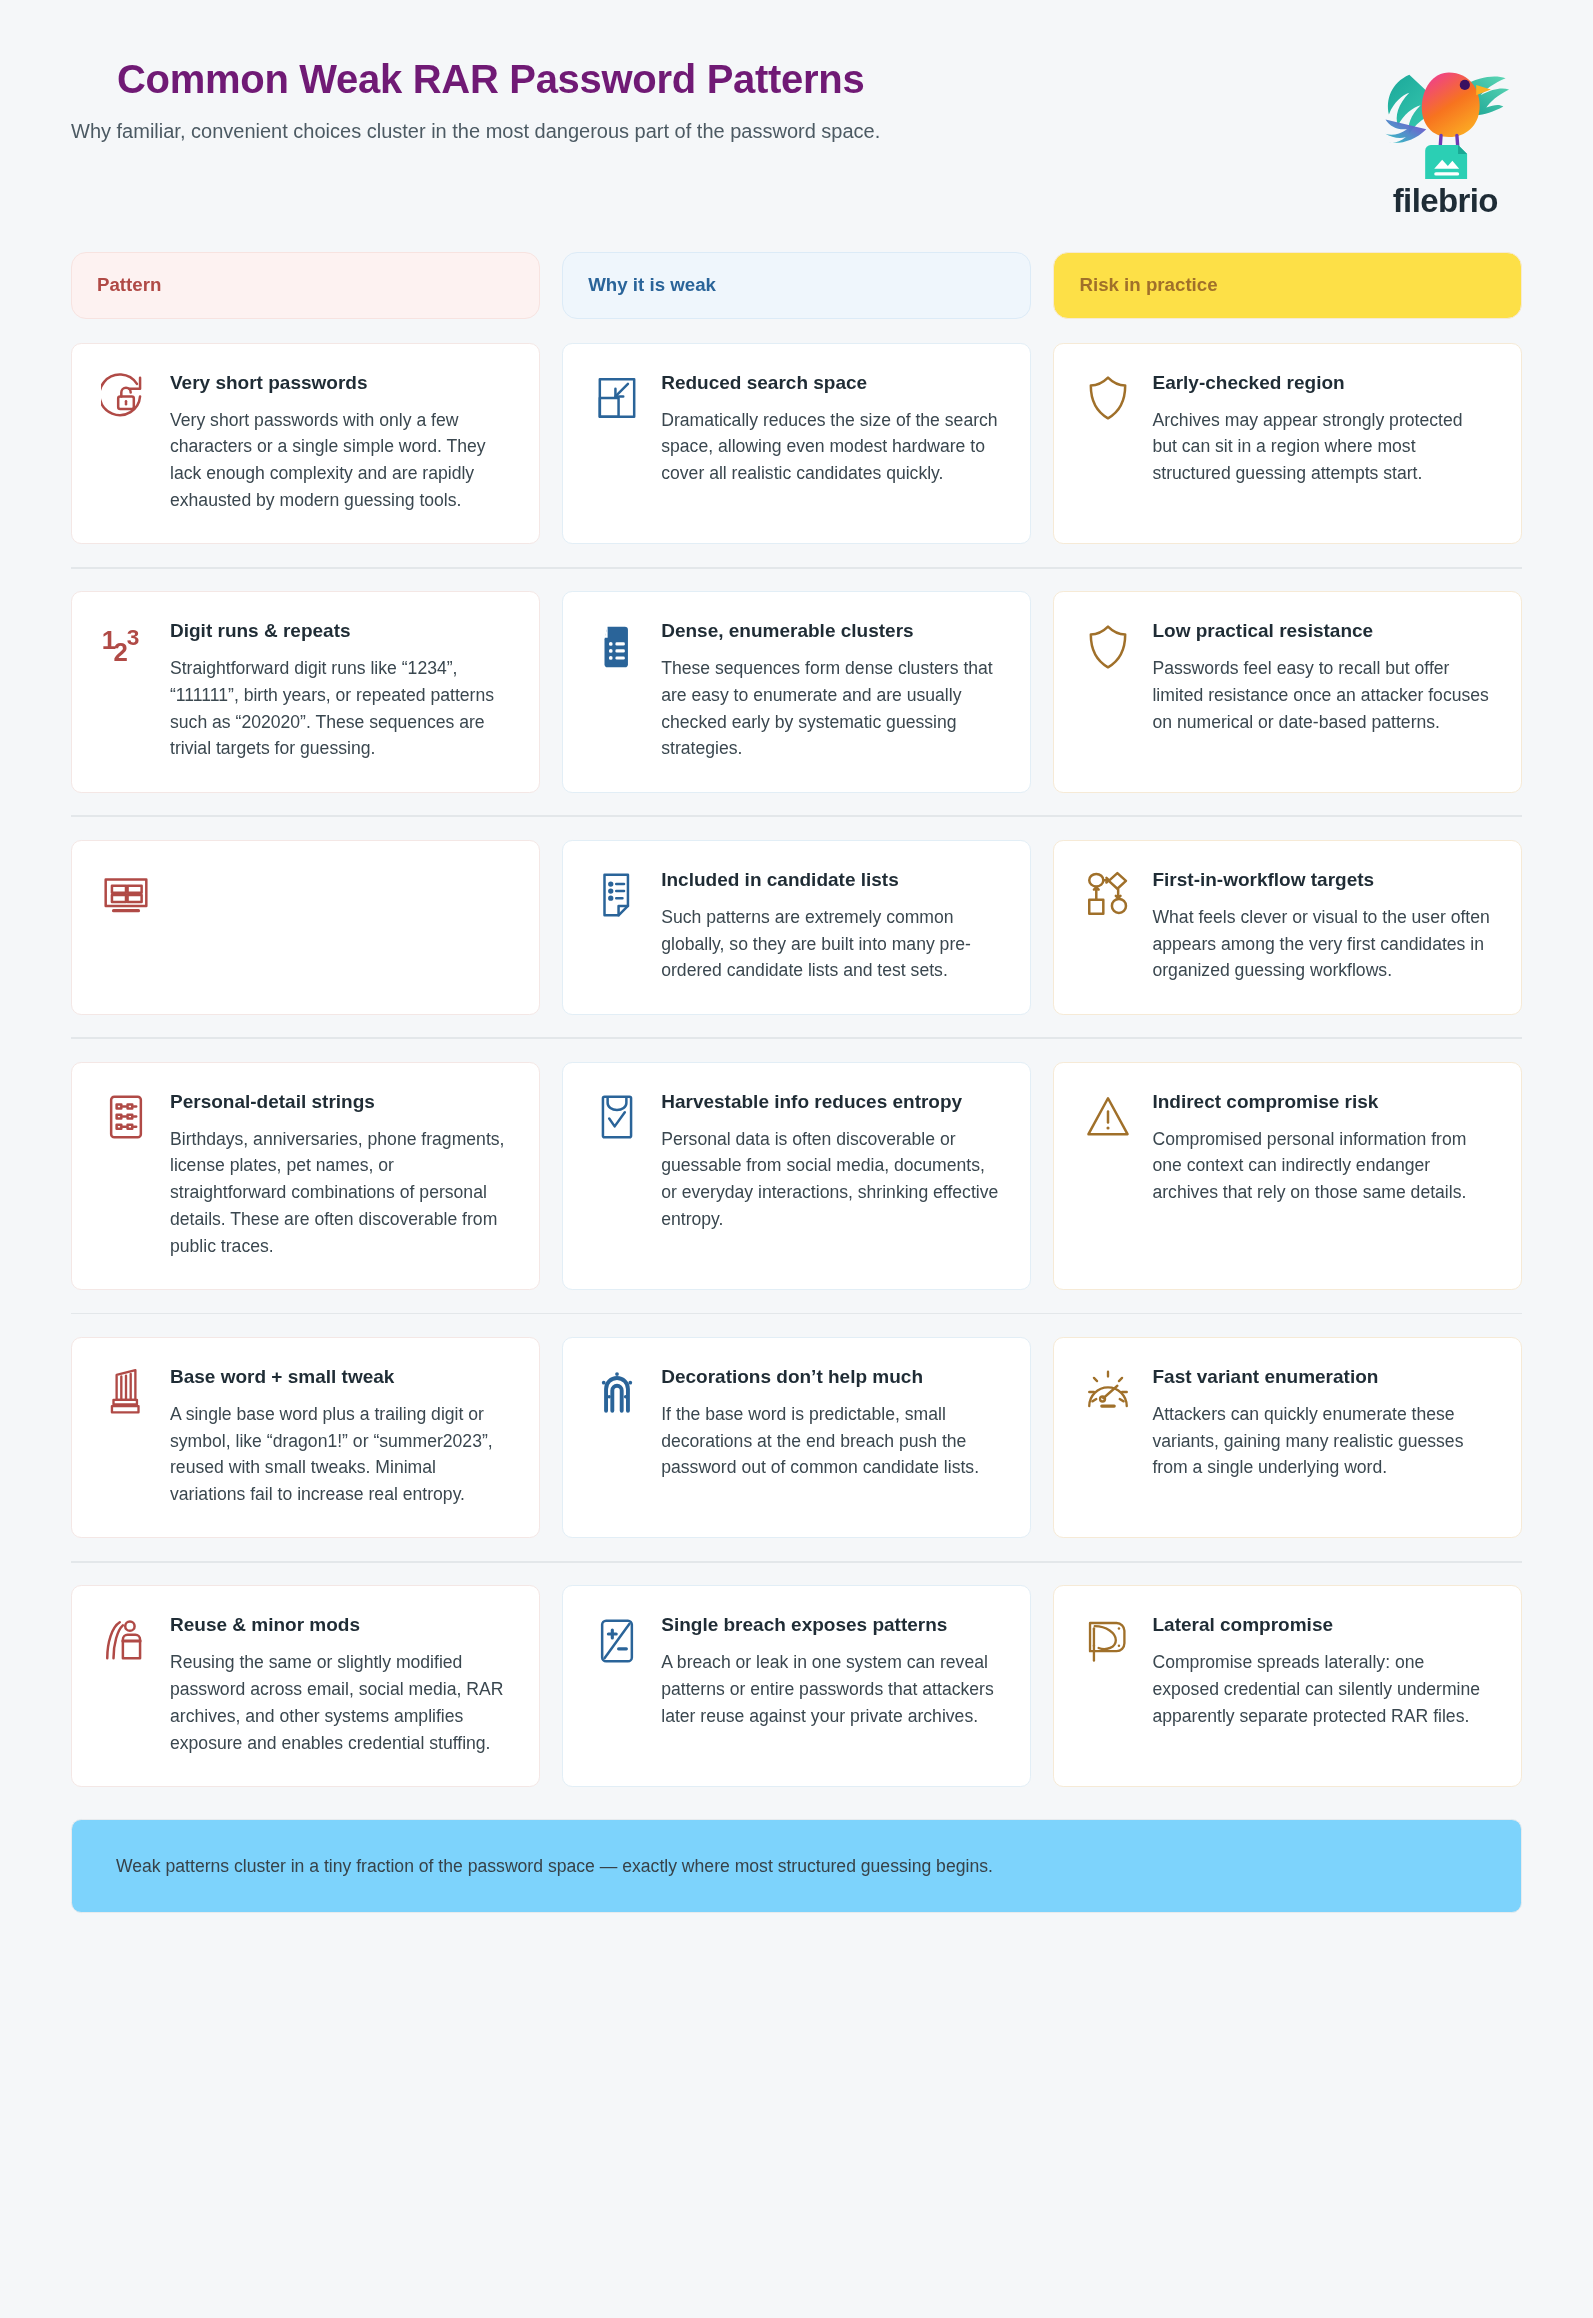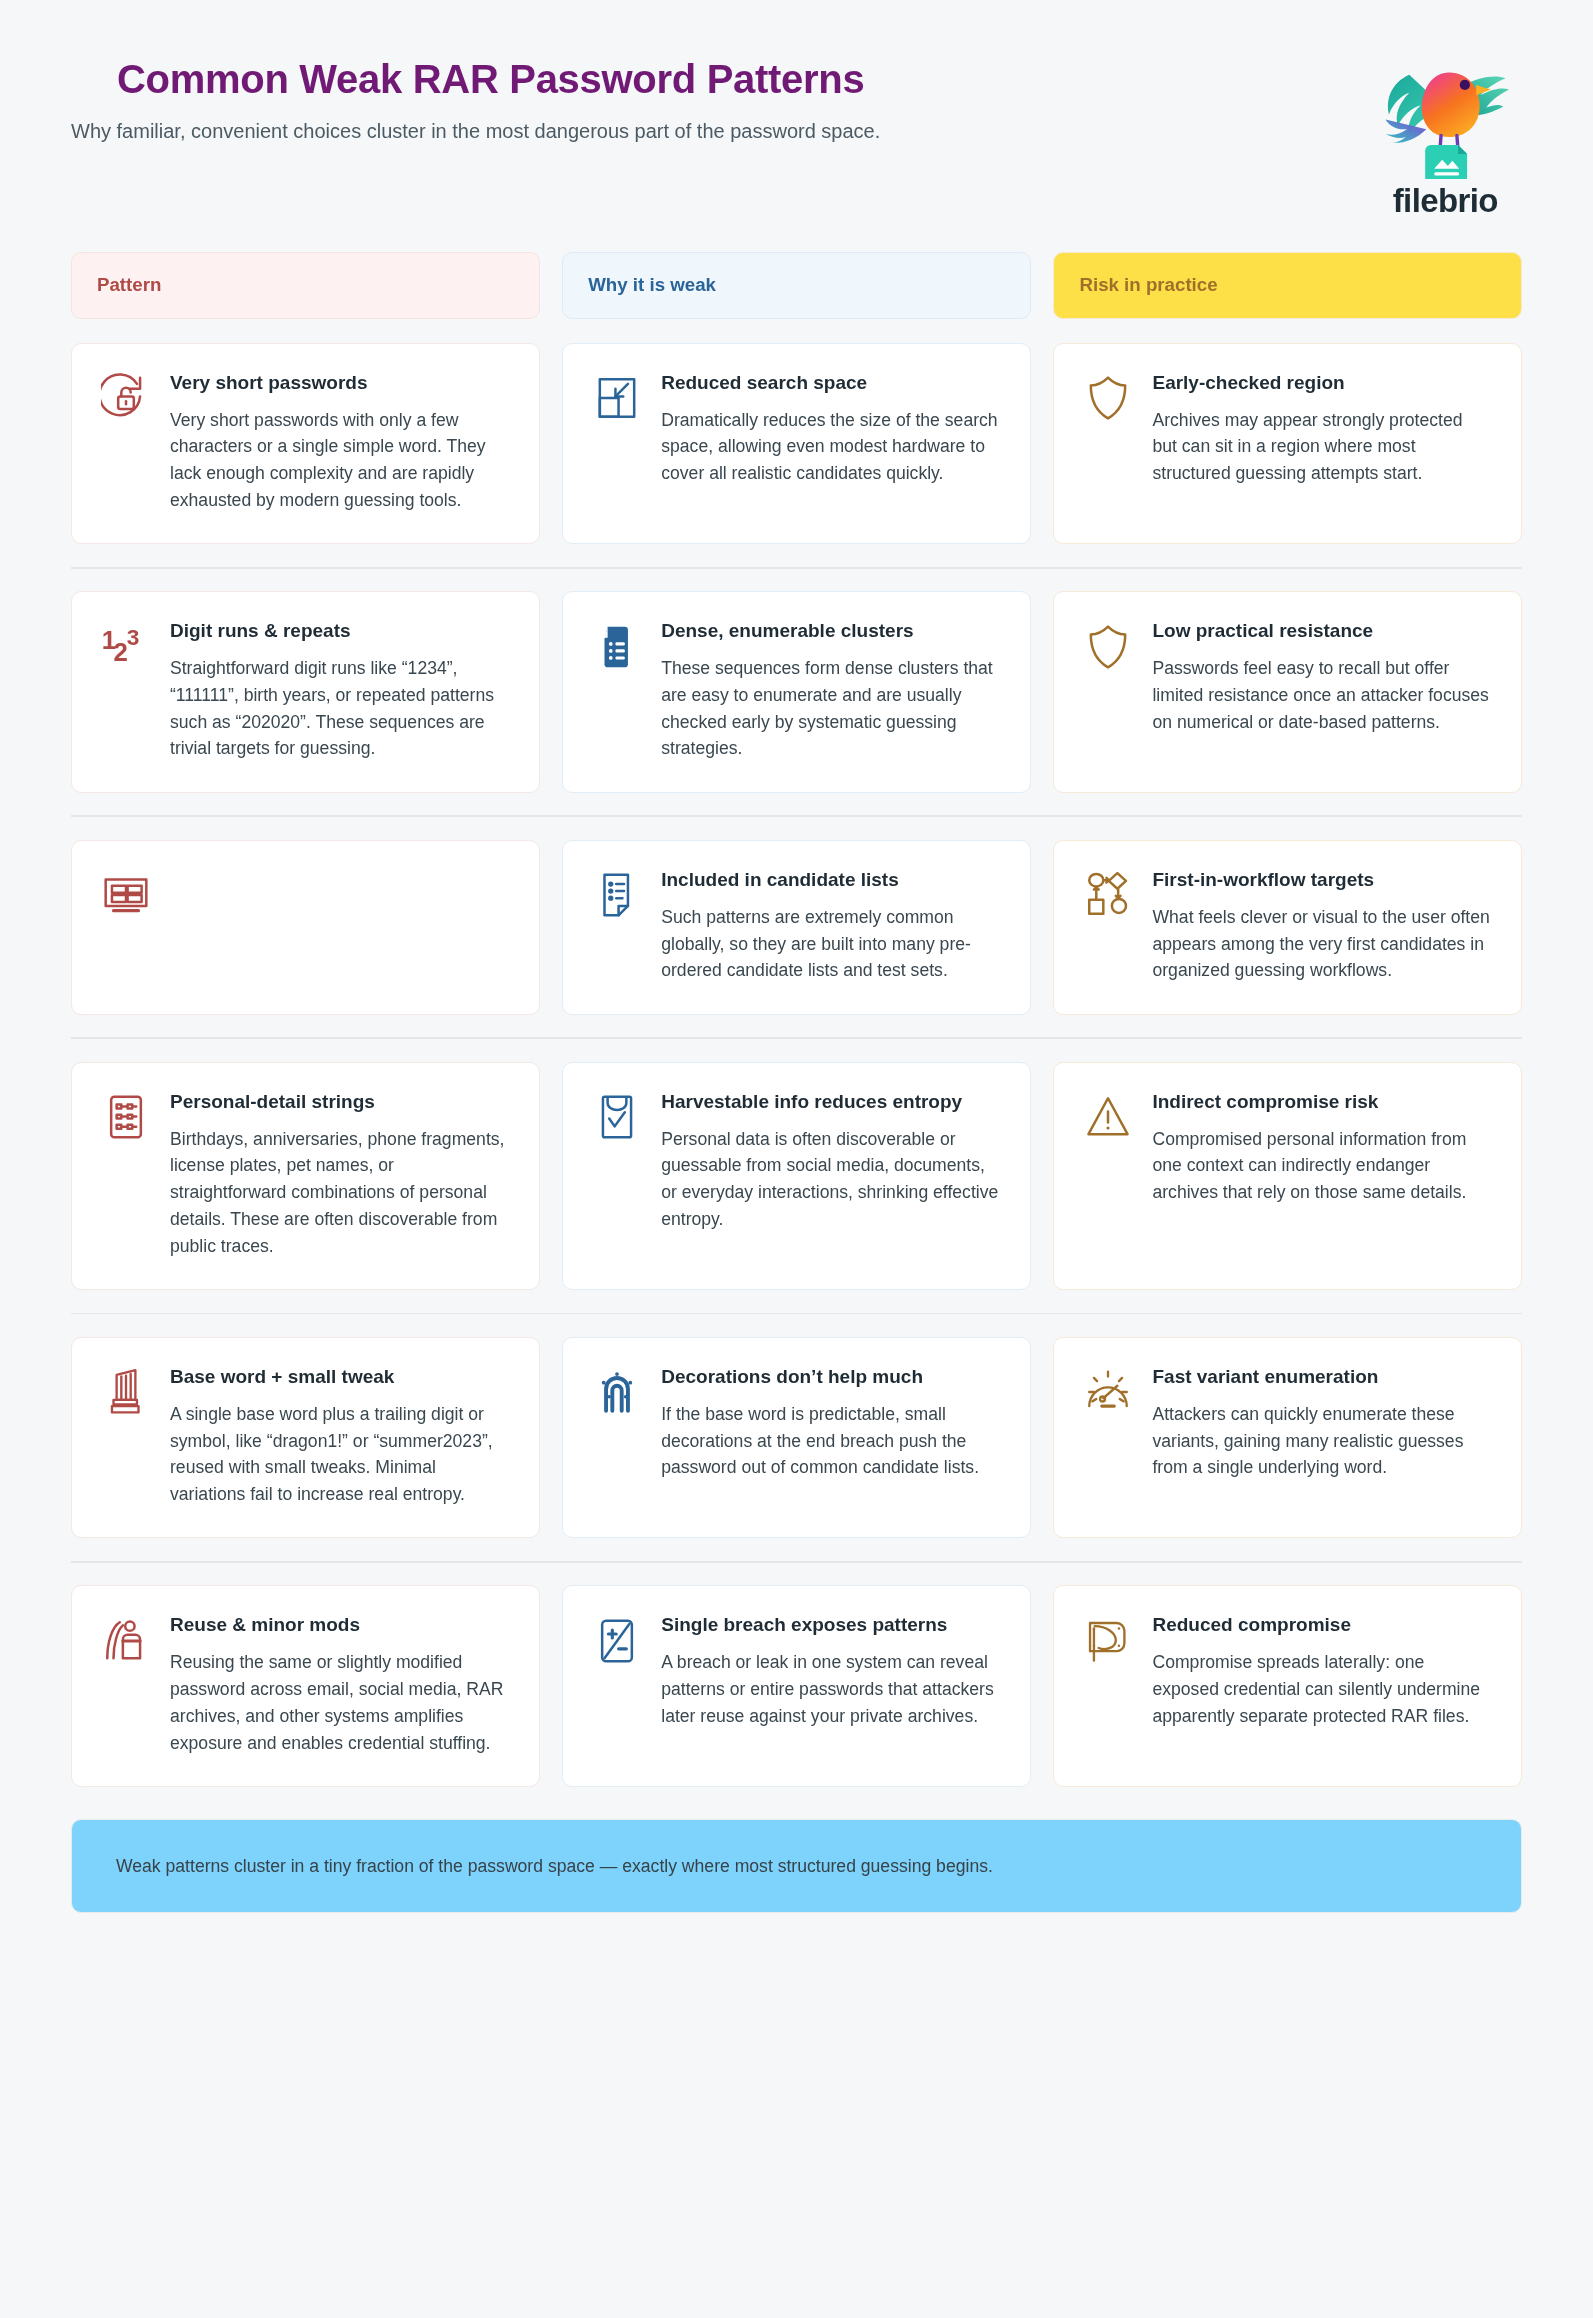--- a/index.html
+++ b/index.html
@@ -60,21 +60,21 @@
   }
 
   
   .col-headers {
     display: grid;
     grid-template-columns: 1fr 1fr 1fr;
     gap: 22.7px;
     margin-bottom: 24px;
   }
   .col-head {
-    border-radius: 10px;
+    border-radius: 15px;
     padding: 21.5px 25px;
     font-size: 18.7px;
     font-weight: 700;
     min-height: 61px;
     display: flex;
     align-items: center;
   }
   .col-head.pattern  { background: #fdf2f1; border: 1.1px solid #f7e3e0; color: #b04a46; }
   .col-head.weak     { background: #eff6fc; border: 1.1px solid #dcebf7; color: #2a6499; }
   .col-head.risk     { background: #fde047; border: 1.1px solid #f6ead5; color: #a0702a; }
@@ -483,21 +483,21 @@
           <path d="M9 9 h34 a10 10 0 0 1 10 10 v16 a10 10 0 0 1 -10 10 h-34 z"></path>
           <path d="M15 13 C 30 13 42 22 42 31 C 42 40 30 45 20 41"></path>
           <path d="M14 17 v40"></path>
           <circle cx="14" cy="16" r="1.6" fill="#a0702a" stroke="none"></circle>
           <circle cx="14" cy="38" r="1.6" fill="#a0702a" stroke="none"></circle>
           <circle cx="46" cy="16" r="1.6" fill="#a0702a" stroke="none"></circle>
           <circle cx="46" cy="38" r="1.6" fill="#a0702a" stroke="none"></circle>
         </svg>
       </div>
       <div class="card-body">
-        <div class="card-title">Reduced compromise</div>
+        <div class="card-title">Lateral compromise</div>
         <div class="card-desc">Compromise spreads laterally: one exposed credential can silently undermine apparently separate protected RAR files.</div>
       </div>
     </div>
   </div>
 
   <div class="footer-note">Weak patterns cluster in a tiny fraction of the password space — exactly where most structured guessing begins.</div>
 
 </div>
 
 

